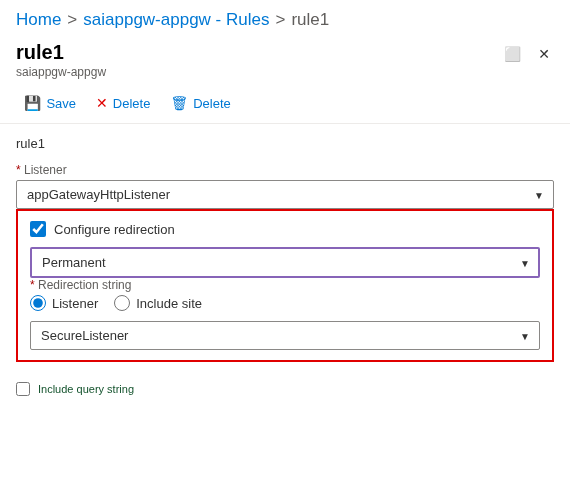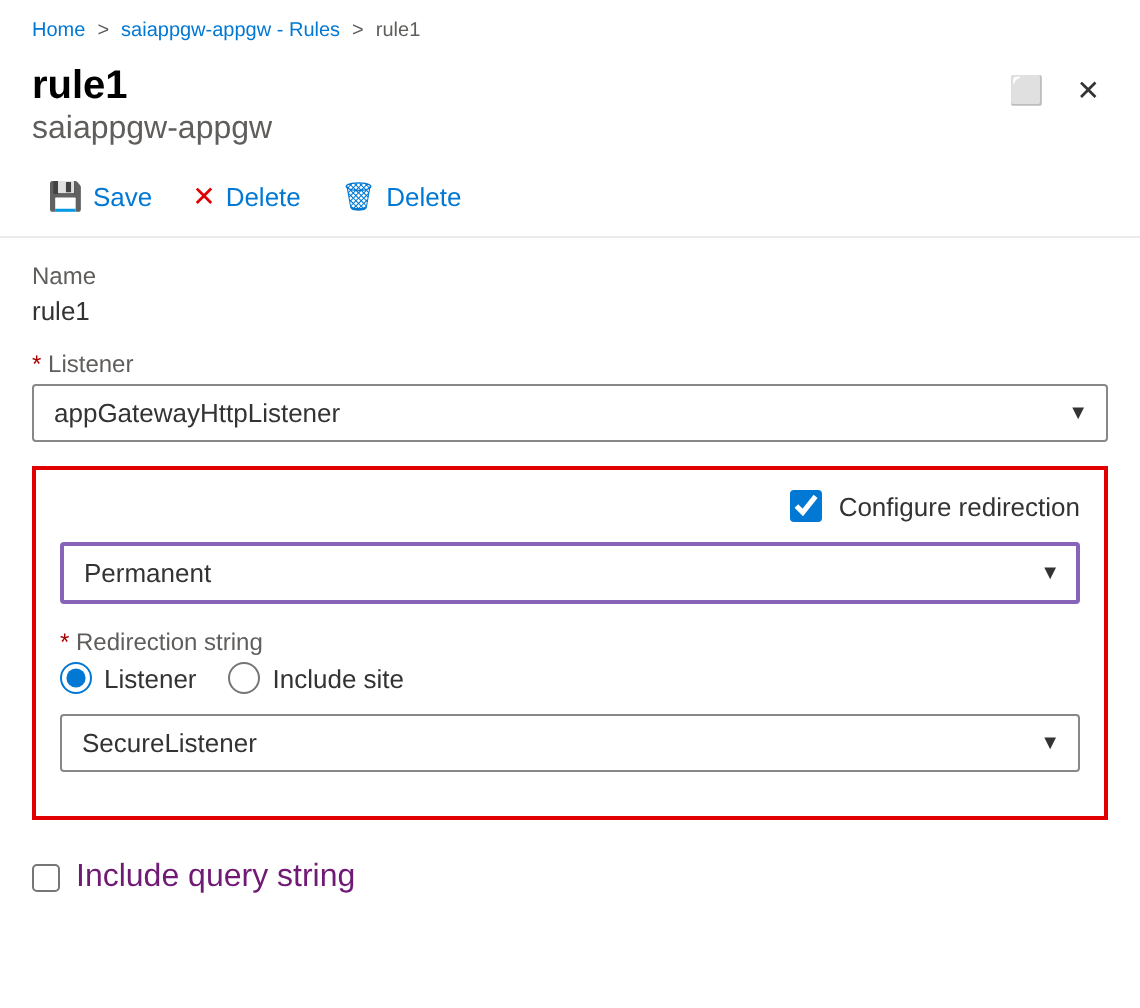--- a/index.html
+++ b/index.html
@@ -11,41 +11,41 @@
       width: 570px;
       min-height: 504px;
       overflow: hidden;
     }
 
     .breadcrumb {
       display: flex;
       align-items: center;
       gap: 6px;
       padding: 10px 16px 6px;
-      font-size: 10px;
+      font-size: 17px;
       color: #0078d4;
     }
     .breadcrumb span { color: #605e5c; }
     .breadcrumb a { color: #0078d4; text-decoration: none; cursor: pointer; }
 
     .header {
       display: flex;
       align-items: flex-start;
       justify-content: space-between;
       padding: 4px 16px 4px;
     }
     .header-left {}
     .header-title {
       font-size: 20px;
       font-weight: 600;
       color: #000;
       line-height: 1.2;
     }
     .header-subtitle {
-      font-size: 16px;
+      font-size: 12px;
       color: #605e5c;
       margin-top: 1px;
     }
     .header-icons {
       display: flex;
       gap: 8px;
       align-items: center;
       padding-top: 4px;
     }
     .header-icon-btn {
@@ -100,21 +100,20 @@
       color: #605e5c;
       margin-bottom: 3px;
     }
     .required-label::before {
       content: '* ';
       color: #a80000;
     }
 
     .select-wrapper {
       position: relative;
-      margin-bottom: 12px;
     }
     .select-box {
       width: 100%;
       padding: 6px 30px 6px 10px;
       border: 1px solid #8a8886;
       border-radius: 2px;
       font-size: 13px;
       color: #333;
       appearance: none;
       background: #fff;
@@ -134,21 +133,20 @@
       border: 2px solid #e00000;
       padding: 10px 12px;
       margin-bottom: 12px;
     }
 
     .checkbox-row {
       display: flex;
       align-items: center;
       gap: 8px;
       margin-bottom: 10px;
-      justify-content: flex-end;
     }
     .checkbox-input {
       width: 16px;
       height: 16px;
       cursor: pointer;
       accent-color: #0078d4;
     }
     .checkbox-label {
       font-size: 13px;
       color: #333;
@@ -191,22 +189,22 @@
       align-items: center;
       gap: 8px;
       padding: 4px 0;
     }
     .bottom-checkbox-input {
       width: 14px;
       height: 14px;
       cursor: pointer;
     }
     .bottom-checkbox-label {
-      font-size: 16px;
-      color: #701a75;
+      font-size: 11px;
+      color: #14532d;
     }
   </style>
 </head>
 <body>
 
 <div class="breadcrumb">
   <a>Home</a>
   <span>&gt;</span>
   <a>saiappgw-appgw - Rules</a>
   <span>&gt;</span>
@@ -234,21 +232,20 @@
     <span>Delete</span>
   </button>
   <button class="toolbar-btn">
     <span class="icon">🗑</span>
     <span>Delete</span>
   </button>
 </div>
 
 <div class="content">
 
-  <div class="field-label">Name</div>
   <div class="field-value">rule1</div>
 
   <div class="required-label">Listener</div>
   <div class="select-wrapper">
     <select class="select-box">
       <option>appGatewayHttpListener</option>
     </select>
     <span class="select-arrow">▼</span>
   </div>
 

